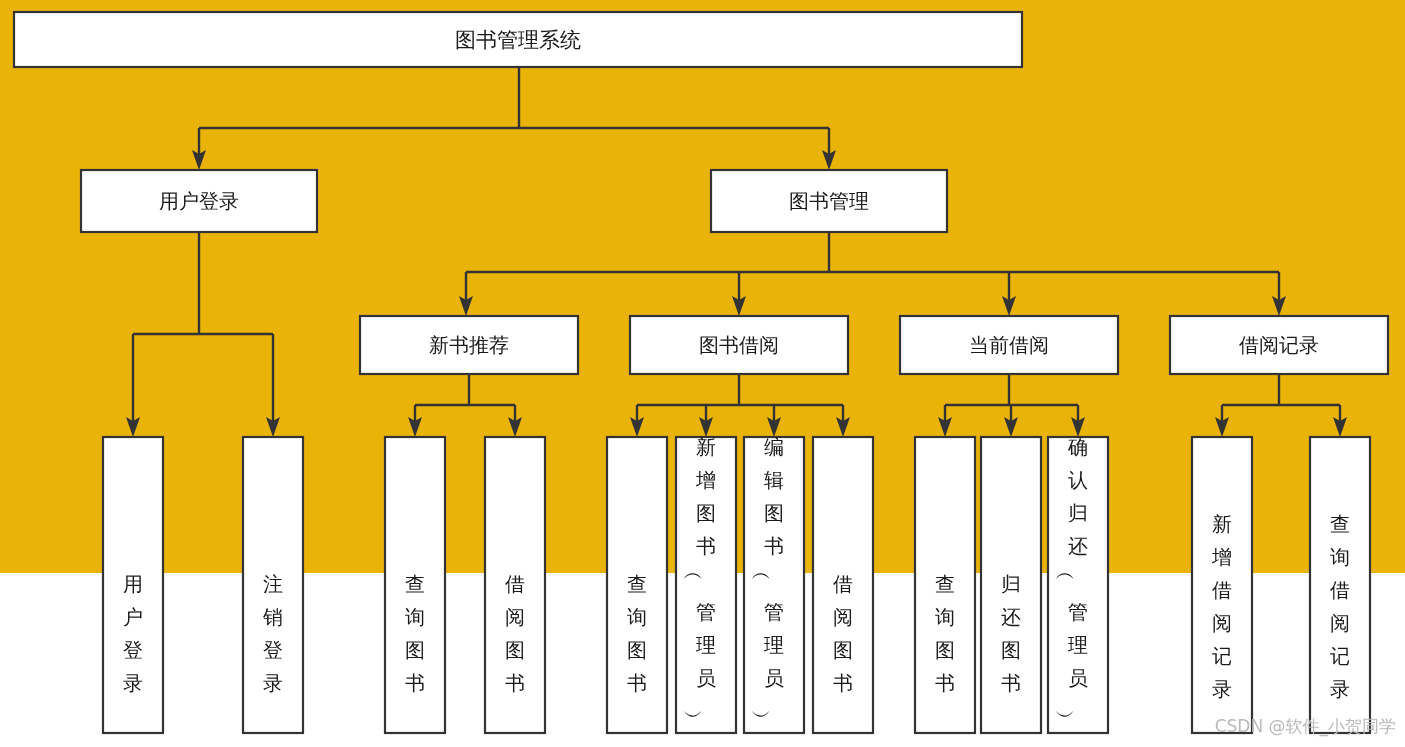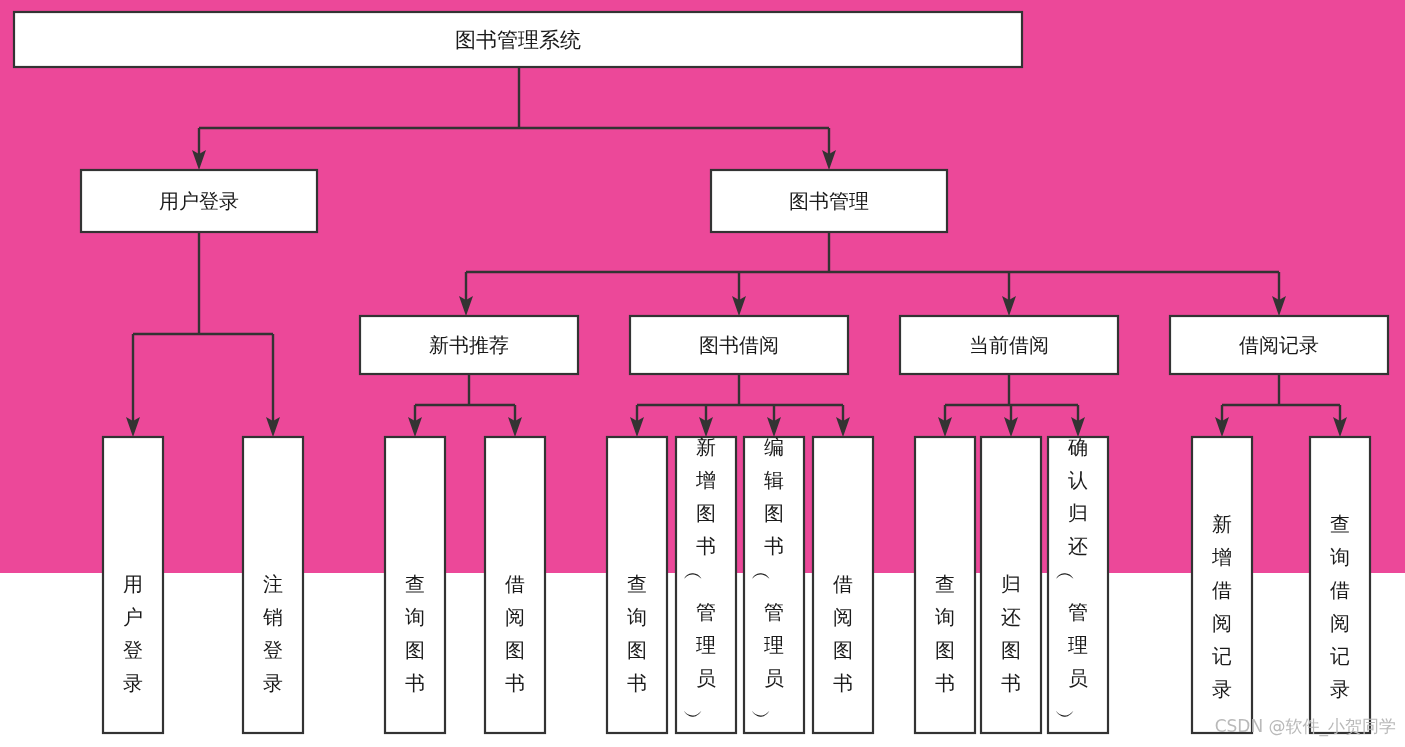--- a/index.html
+++ b/index.html
@@ -11,21 +11,21 @@
   body {
     width: 1405px;
     height: 747px;
     overflow: hidden;
     font-family: "DejaVu Sans", "Liberation Sans", sans-serif;
   }
   #diagram-root {
     position: relative;
     width: 1405px;
     height: 573px;
-    background: #ec4899;
+    background: #eab308;
   }
   svg.chart-canvas {
     display: block;
     width: 1405px;
     height: 747px;
   }
   .node-box {
     fill: #ffffff;
     stroke: #333333;
     stroke-width: 2.2;

